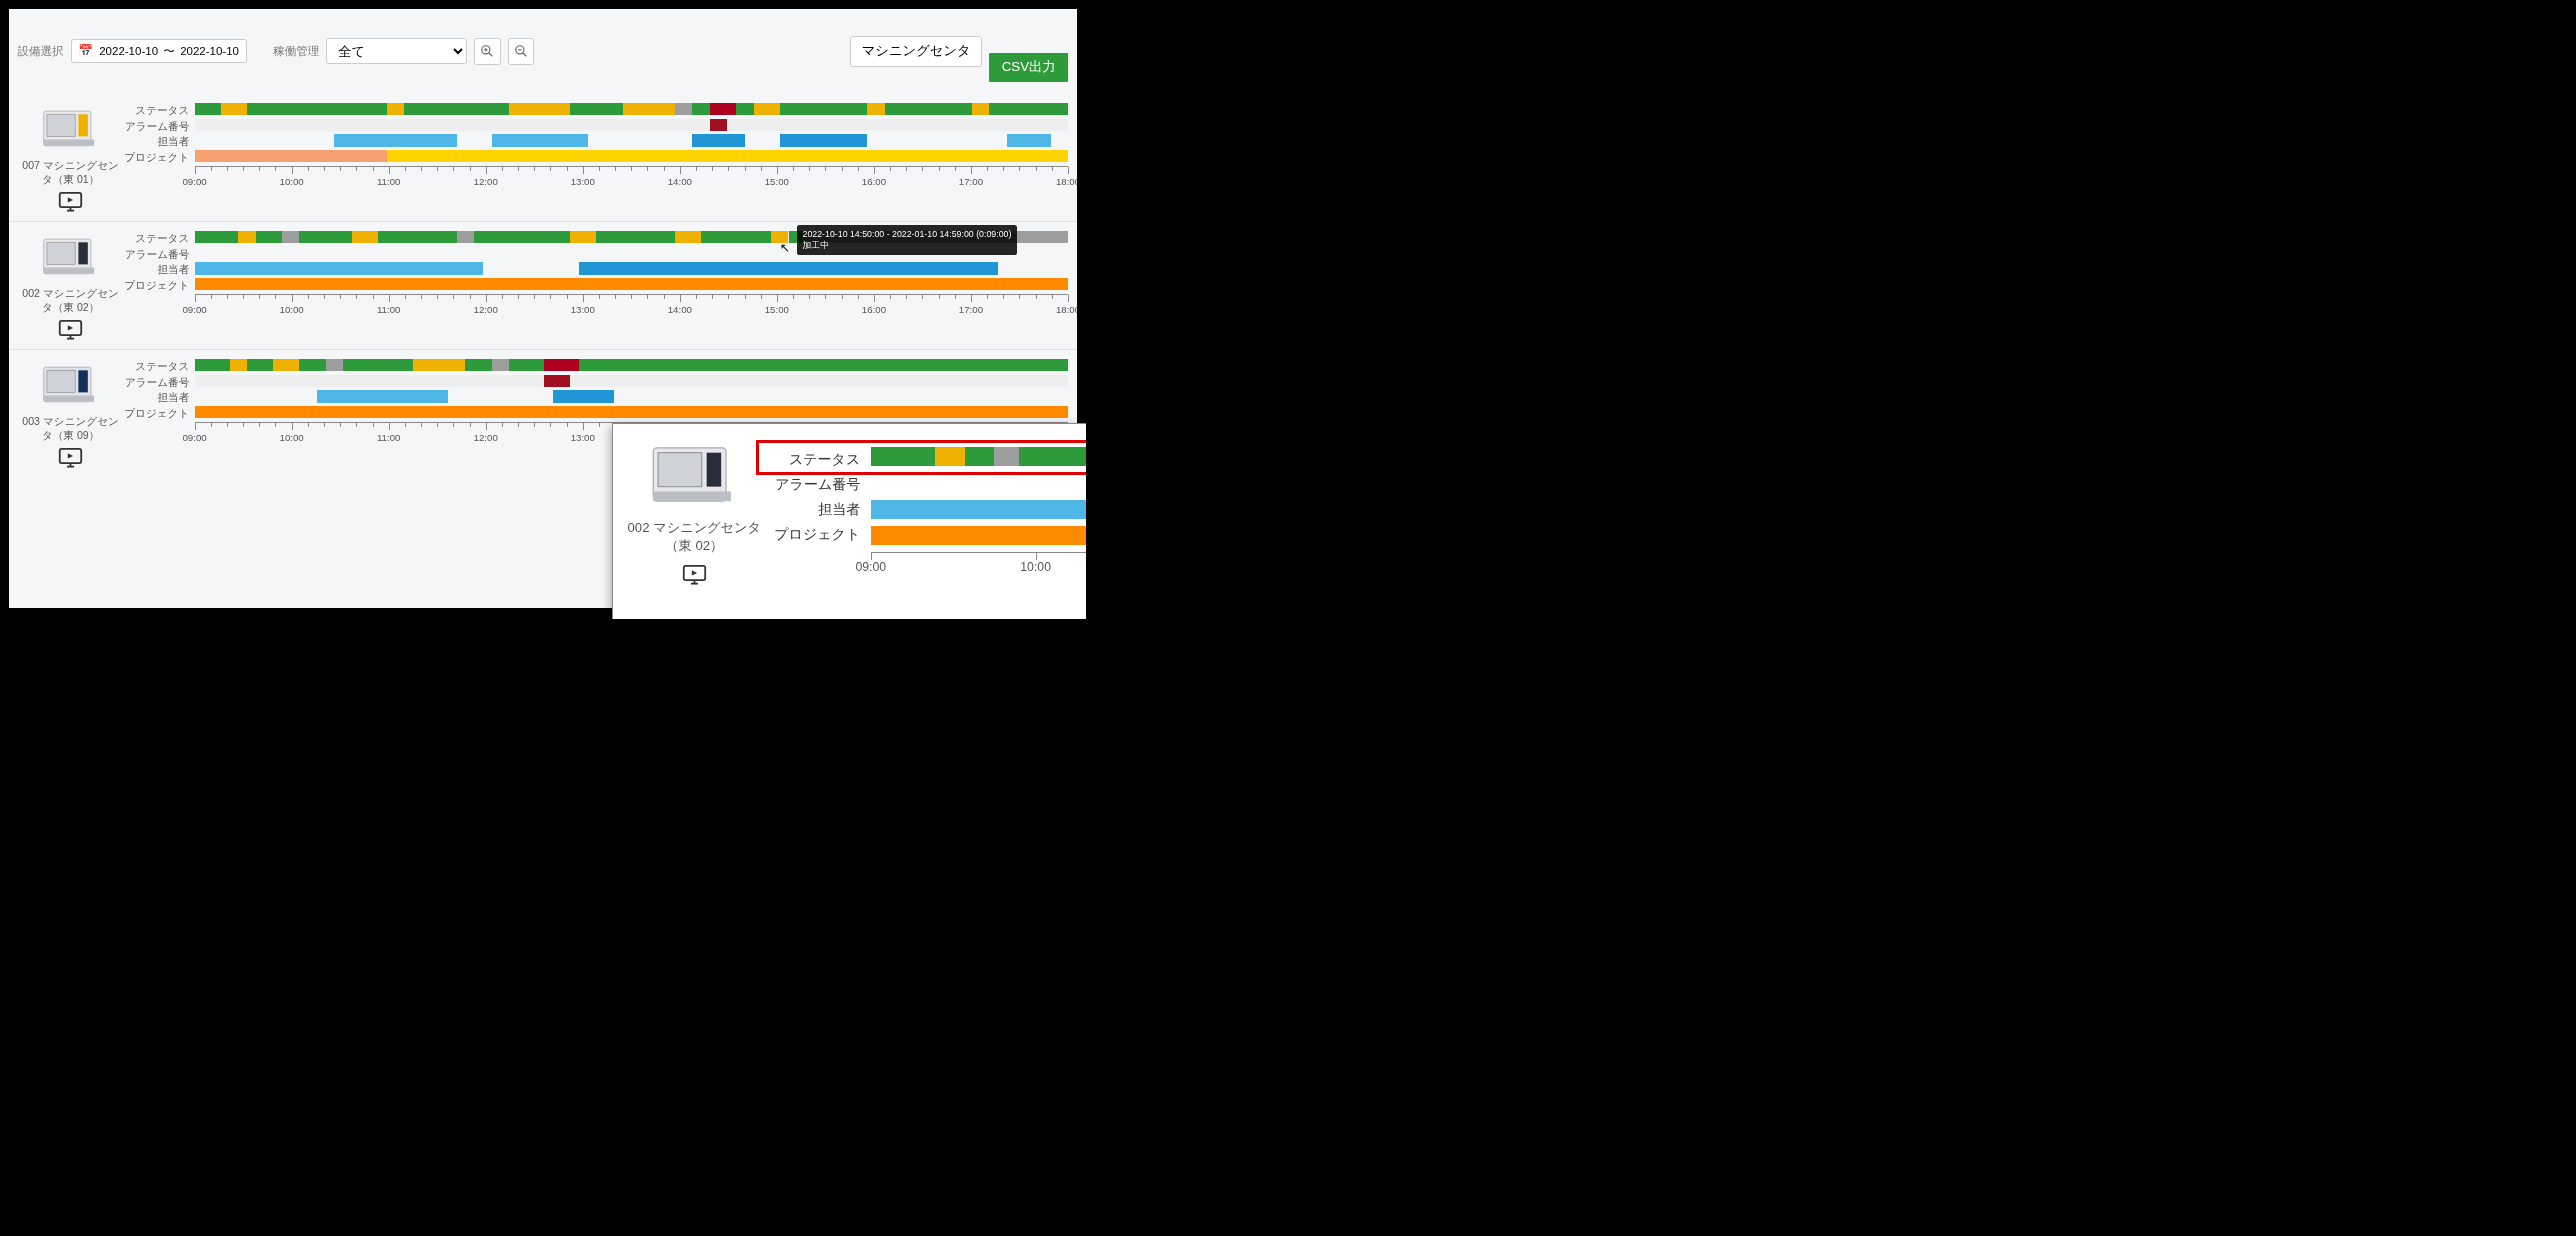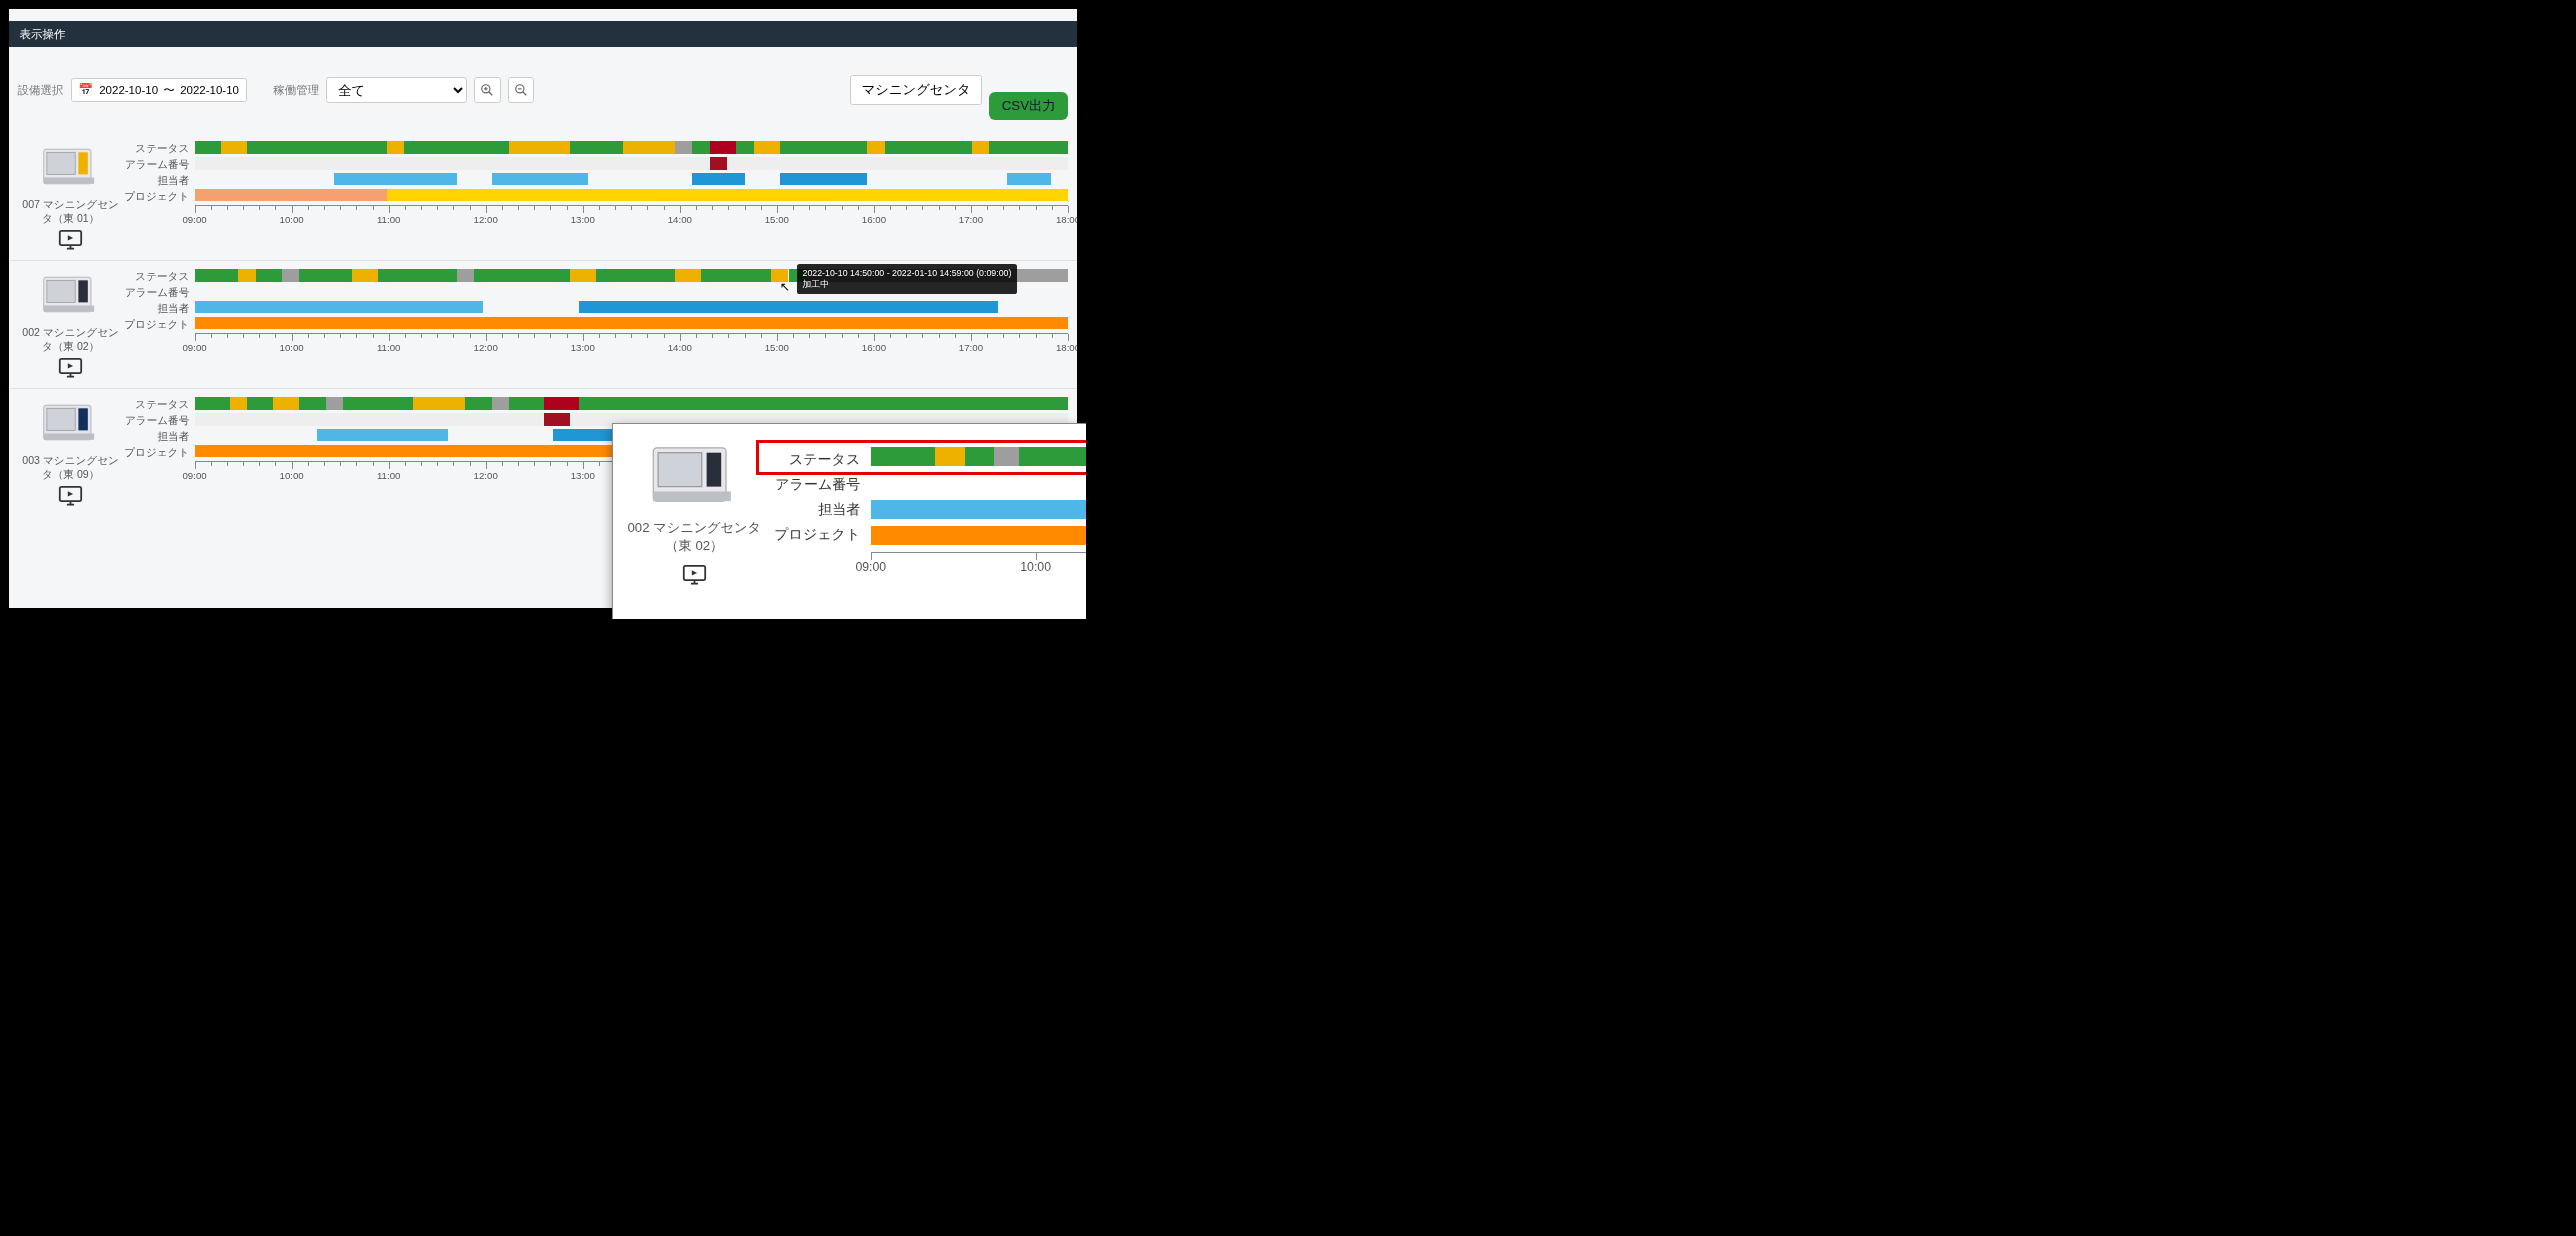--- a/index.html
+++ b/index.html
@@ -18,21 +18,21 @@
   
   .panel-header { background:#23303e; color:#fff; height:26.4px; display:flex; align-items:center; padding:0 10.6px; font-size:11.5px; margin-top:16px; }
   .panel-header.first { margin-top:12.3px; }
   .ops-body { padding:12.3px 8.8px; display:flex; align-items:center; gap:7px; }
   .lbl { color:#777; font-size:11.5px; }
   .date-box { border:0.9px solid #ccc; border-radius:2.6px; padding:3.5px 7px; display:flex; align-items:center; gap:5.3px; background:#fff; }
   .cal-icon { font-size:12.3px; color:#555; }
   .sel { border:0.9px solid #ccc; border-radius:2.6px; padding:3.5px 7px; background:#fff; min-width:141px; }
   .zoom-btn { width:26.4px; height:26.4px; border:0.9px solid #ccc; border-radius:2.6px; background:#fff; display:flex; align-items:center; justify-content:center; cursor:pointer; color:#666; font-size:14px; }
   .btn-outline { border:0.9px solid #ccc; border-radius:2.6px; background:#fff; padding:5.3px 10.6px; cursor:pointer; }
-  .btn-green { background:#2e9b3a; color:#0f172a; border:none; border-radius:6px; padding:5.3px 12.3px; cursor:pointer;margin-top:32px; }
+  .btn-green { background:#2e9b3a; color:#ffffff; border:none; border-radius:1px; padding:5.3px 12.3px; cursor:pointer;margin-top:32px; }
   .ops-spacer { flex:1; }
   
   .equip-list { padding:0 0 8.8px 0; }
   .equip-row { display:flex; padding:8.8px 8.8px 3.5px 8.8px; border-bottom:1.8px solid #e0e0e0; min-height:128px; }
   .equip-row:last-child { border-bottom:none; }
   .equip-col { width:106px; display:flex; flex-direction:column; align-items:center; color:#555; font-size:10.6px; text-align:center; }
   .equip-img { width:63px; height:51px; margin-bottom:5.3px; display:flex; align-items:center; justify-content:center; }
   .equip-img svg { width:100%; height:100%; }
   .monitor-icon { margin-top:3.5px; width:25px; height:21px; }
   .gantt-col { flex:1; position:relative; }
@@ -61,21 +61,20 @@
   .ztick-lbl { position:absolute; top:7px; font-size:12.3px; color:#555; transform:translateX(-50%); }
   .red-box { position:absolute; border:3.5px solid #e40000; pointer-events:none; }
 </style>
 </head>
 <body>
 
 <div class="app">
   <div class="main-window">
 
 
-    <div class="panel-header first">表示操作</div>
     <div class="ops-body">
       <span class="lbl">設備選択</span>
       <div class="date-box">
         <span class="cal-icon">📅</span>
         <span>2022-10-10</span>
         <span>〜</span>
         <span>2022-10-10</span>
       </div>
       <span style="width:12.3px"></span>
       <span class="lbl">稼働管理</span>

